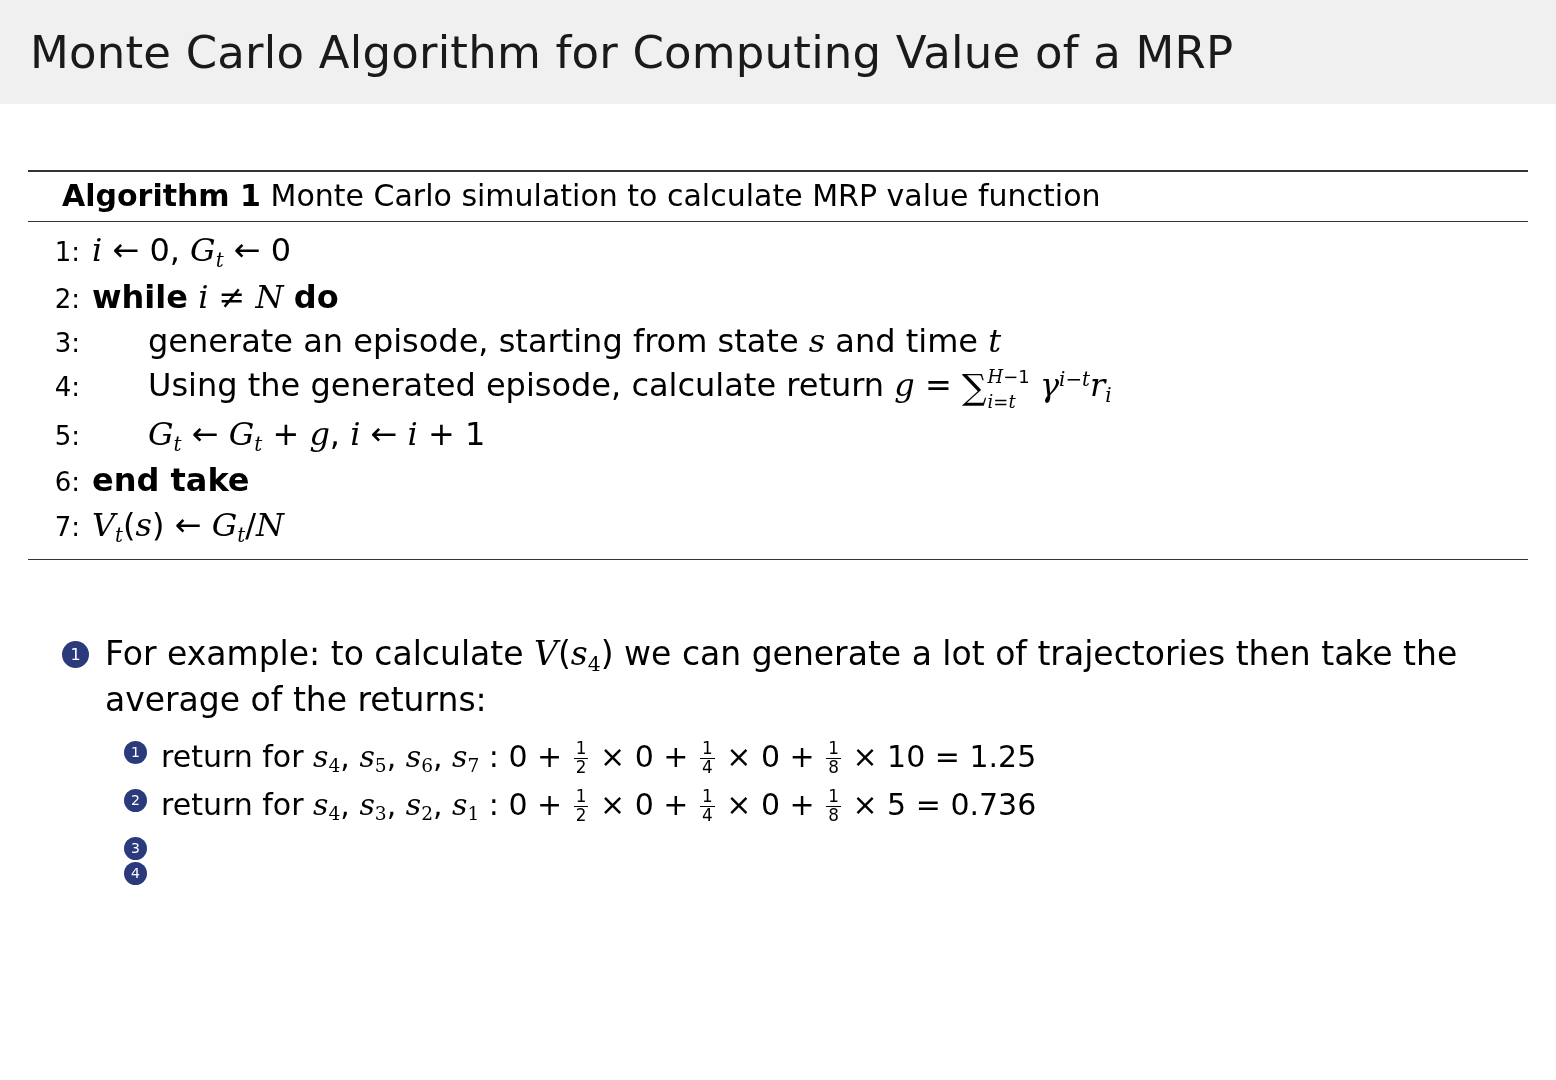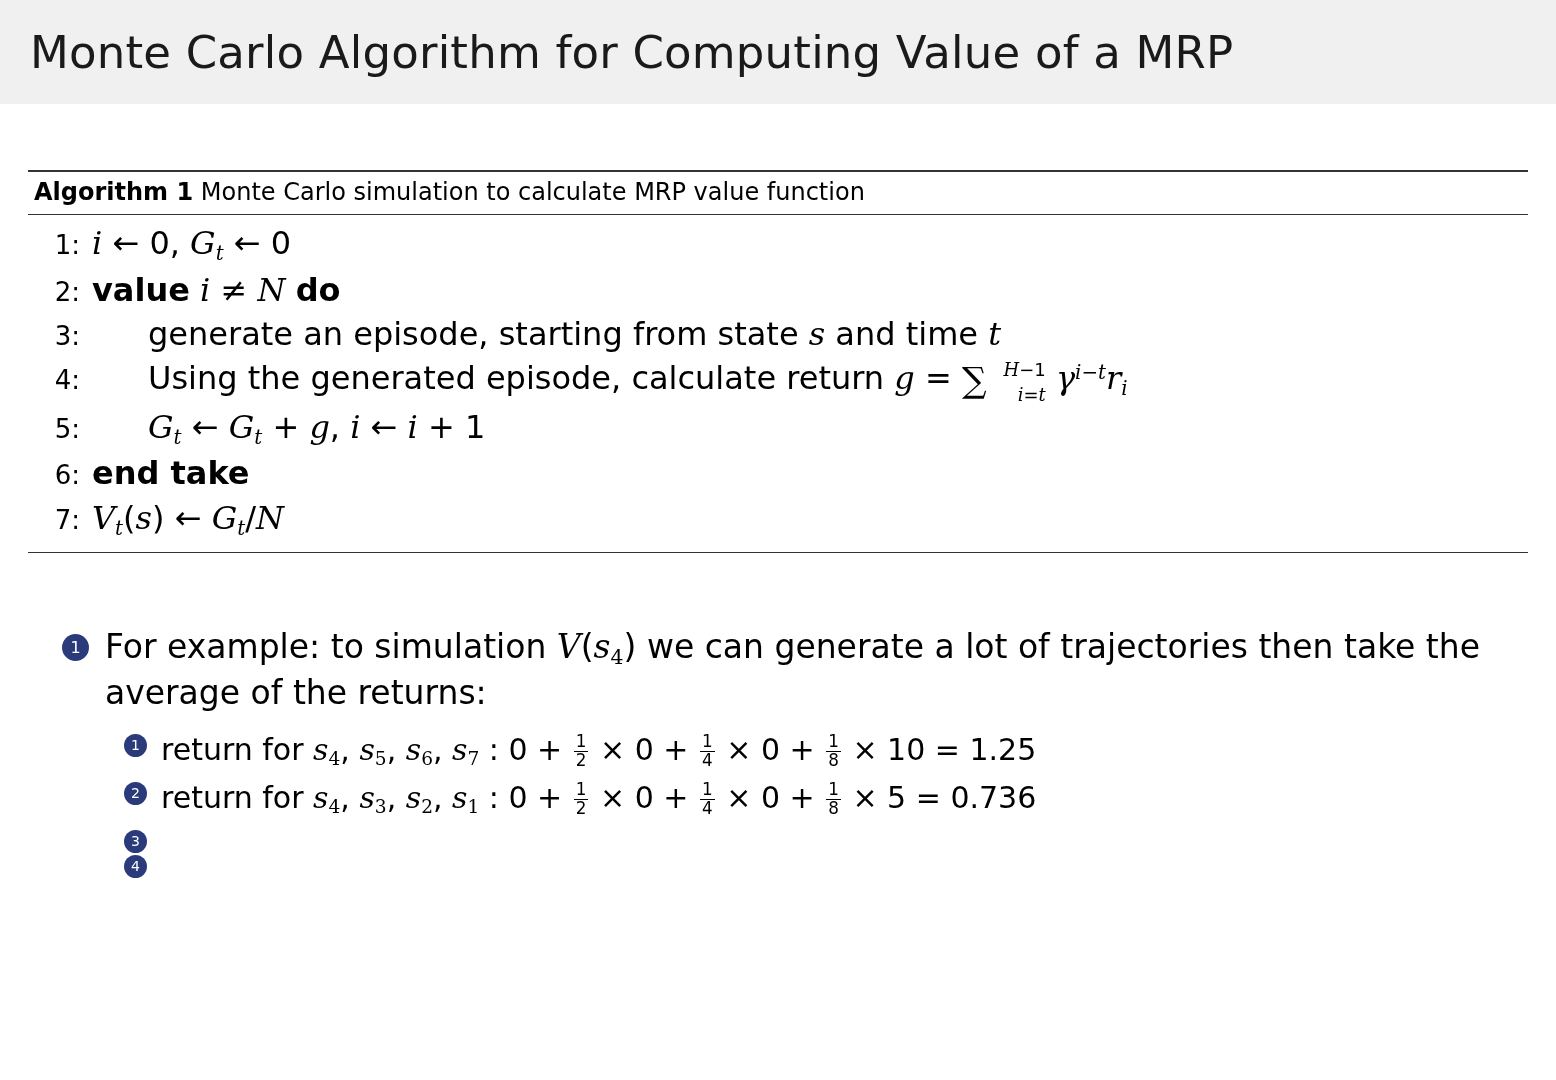--- a/index.html
+++ b/index.html
@@ -36,23 +36,24 @@
   .algo-box {
     margin: 66px 28px 0 28px;
     position: relative;
   }
   .rule-top, .rule-mid, .rule-bottom {
     border-top: 2px solid #333;
   }
   .rule-mid { border-top-width: 1px; }
   .rule-bottom { border-top-width: 1px; }
   .algo-header {
-    font-size: 24px;
+    font-size: 30px;
     padding: 6px 2px 8px 6px;
     white-space: nowrap;
+    margin-left: 28px;
   }
   .algo-header b { font-weight: bold; }
   .algo-lines {
     padding: 6px 0 10px 0;
   }
   .algo-line {
     display: flex;
     align-items: baseline;
     font-size: 32px;
     line-height: 1.32;
@@ -86,22 +87,22 @@
     display: inline-block;
     font-size: 1.08em;
     vertical-align: -0.08em;
   }
   .sum .big { font-family: "DejaVu Serif", serif; }
   .sumlim {
     display: inline-block;
     vertical-align: middle;
     font-size: 0.52em;
     line-height: 1.05;
-    text-align: right;
-    margin-left: 17px;
+    text-align: left;
+    margin-left: 1px;
     position: relative;
     top: -0.12em;
   }
   .sumlim .up { display: block; }
   .sumlim .lo { display: block; position: relative; top: 0.3em; }
 
   .bullets {
     margin: 72px 0 0 0;
     padding: 0 30px 0 62px;
   }
@@ -181,21 +182,21 @@
       <div class="algo-line">
         <span class="lineno">1:</span>
         <span class="linebody">
           <i class="m">i</i> ← 0, <i class="m">G</i><sub class="ser"><i class="m">t</i></sub> ← 0
         </span>
       </div>
 
       <div class="algo-line">
         <span class="lineno">2:</span>
         <span class="linebody">
-          <span class="kw">value</span> <i class="m">i</i> ≠ <i class="m">N</i> <span class="kw">do</span>
+          <span class="kw">while</span> <i class="m">i</i> ≠ <i class="m">N</i> <span class="kw">do</span>
         </span>
       </div>
 
       <div class="algo-line">
         <span class="lineno">3:</span>
         <span class="linebody ind1">
           generate an episode, starting from state <i class="m">s</i> and time <i class="m">t</i>
         </span>
       </div>
 
@@ -226,21 +227,21 @@
       </div>
 
     </div>
     <div class="rule-bottom"></div>
   </div>
 
   <div class="bullets">
     <div class="b1">
       <span class="numdot">1</span>
       <span class="txt">
-        <span>For example: to simulation</span>
+        <span>For example: to calculate</span>
         <i class="m">V</i>(<i class="m">s</i><sub class="ser">4</sub>)
         <span>we can generate a lot of trajectories then take the average of the returns:</span>
       </span>
     </div>
 
     <div class="sublist">
 
       <div class="b2">
         <span class="numdot small">1</span>
         <span class="txt">

